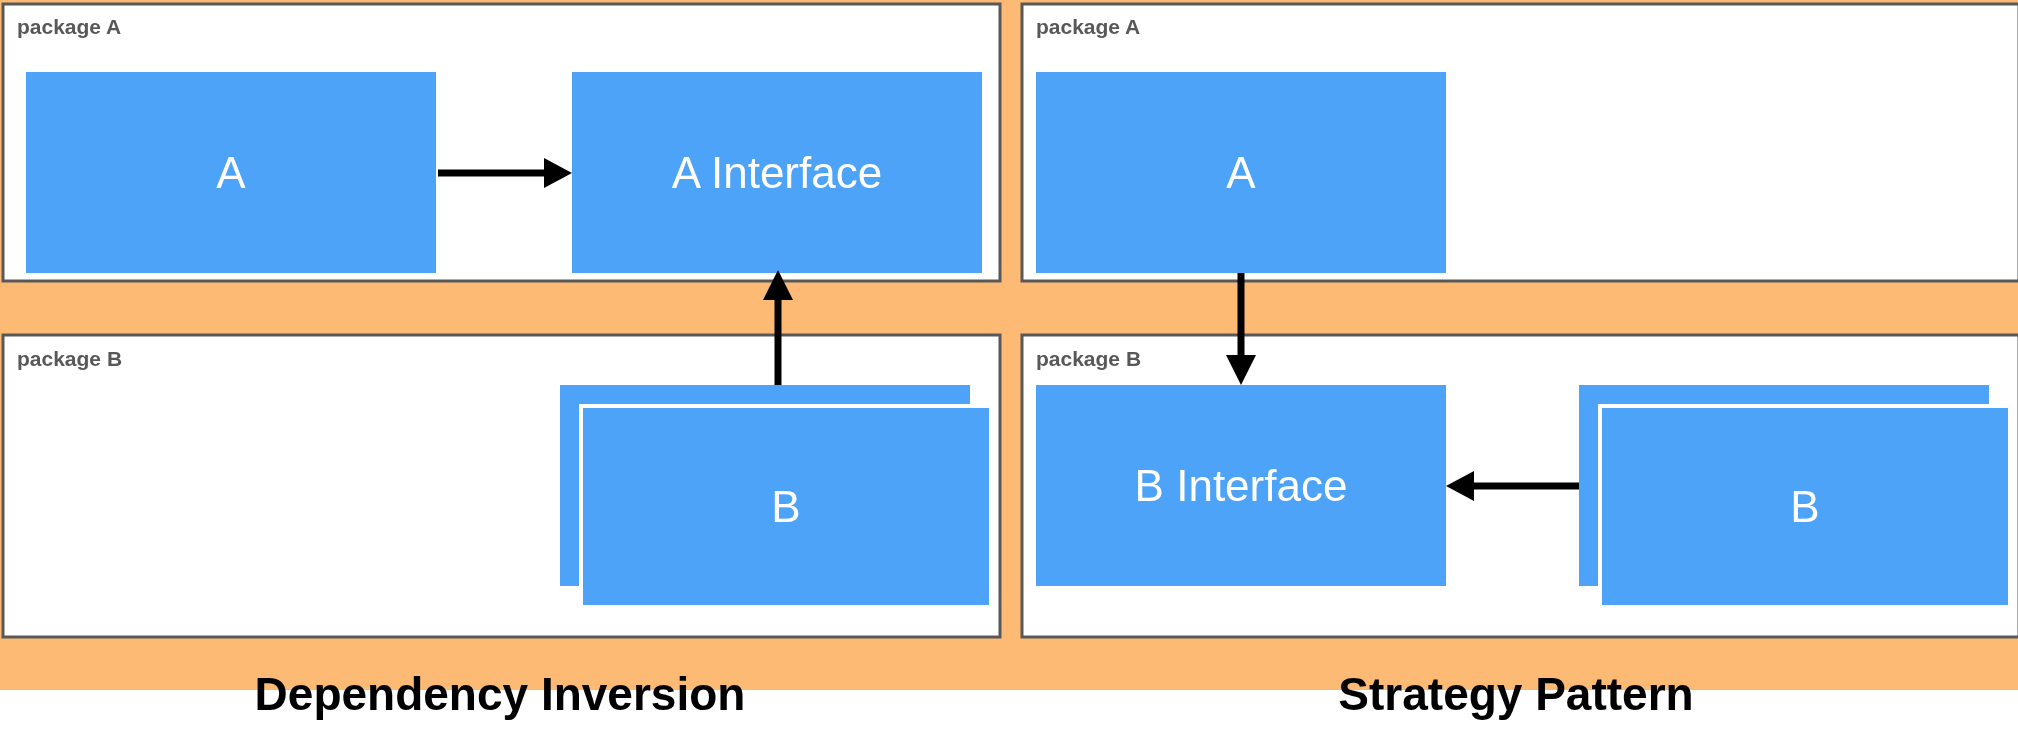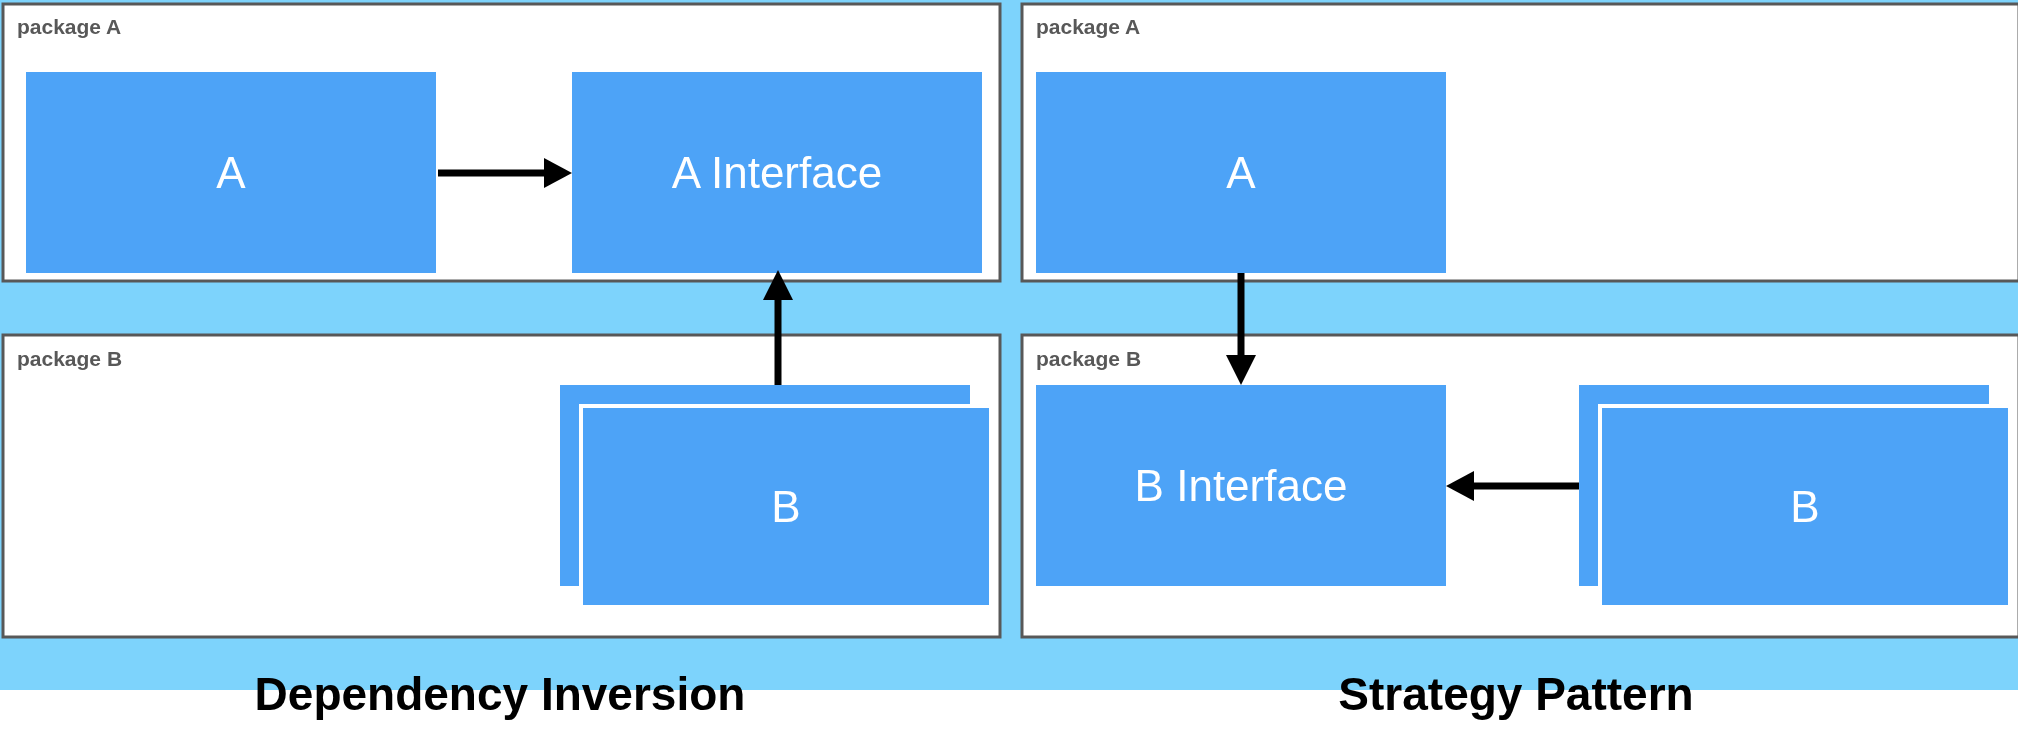--- a/index.html
+++ b/index.html
@@ -10,21 +10,21 @@
   body {
     width: 2018px;
     height: 738px;
     font-family: "Liberation Sans", sans-serif;
     overflow: hidden;
   }
   #stage {
     position: relative;
     width: 2018px;
     height: 690px;
-    background: #7dd3fc;
+    background: #fdba74;
   }
   svg.diagram {
     position: absolute;
     top: 0;
     left: 0;
     width: 2018px;
     height: 738px;
     display: block;
   }
   .pkg-rect {

